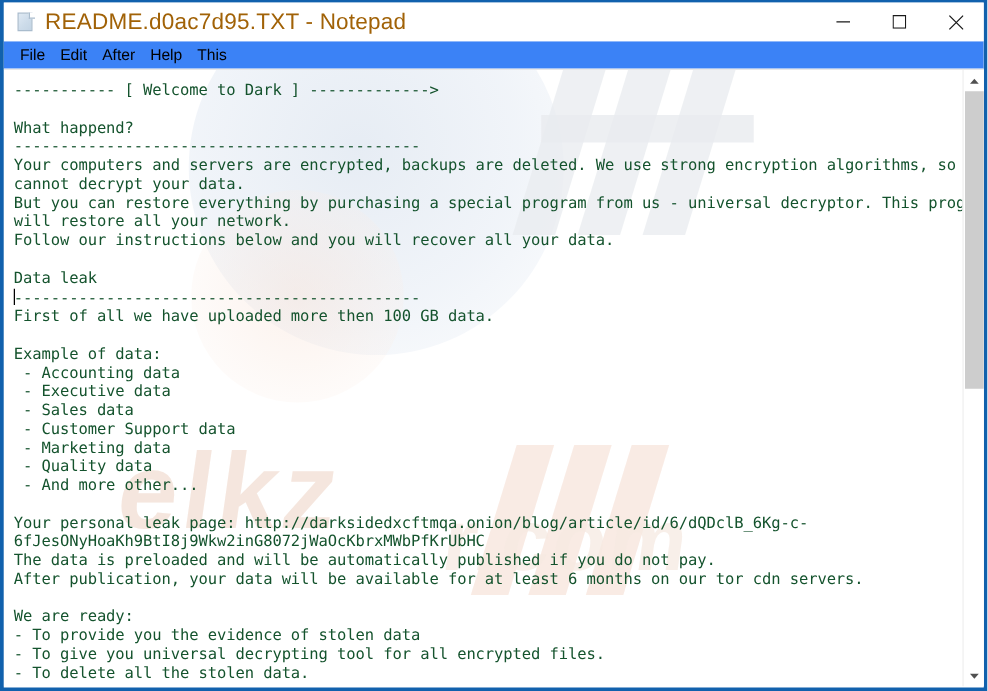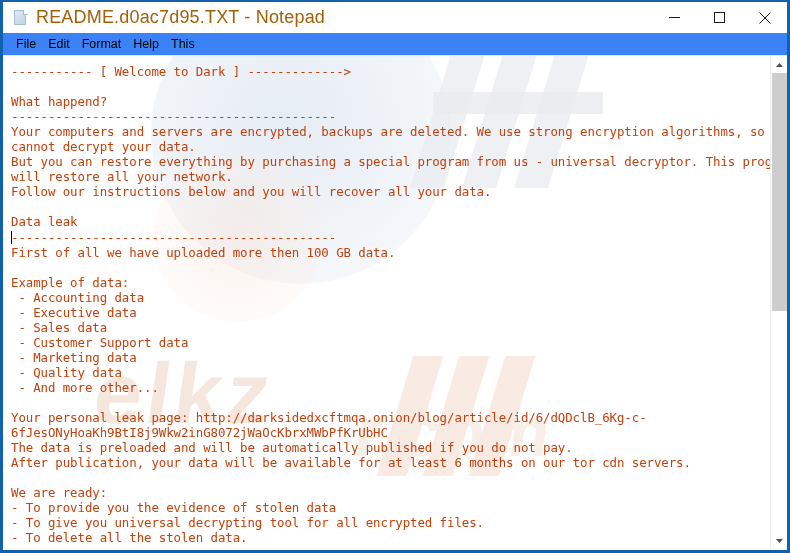--- a/index.html
+++ b/index.html
@@ -185,21 +185,21 @@
   .wm-slash2.t1 { left: 392px; top: 300px; }
   .wm-slash2.t2 { left: 438px; top: 300px; }
   .wm-slash2.t3 { left: 484px; top: 300px; }
 
   .text-content {
     position: relative;
     z-index: 1;
     font-family: "DejaVu Sans Mono", "Liberation Mono", monospace;
     font-size: 12.4px;
     line-height: 15.05px;
-    color: #c2410c;
+    color: #14532d;
     white-space: pre;
     padding: 8px 0 0 8px;
     letter-spacing: -0.07px;
     box-sizing: border-box;
   }
   .text-content .line { min-height: 15.05px; }
   .caret-line { position: relative; }
   .caret {
     position: absolute;
     left: 0; top: 1px;
@@ -269,21 +269,21 @@
         <svg width="12" height="12" viewBox="0 0 12 12">
           <path d="M0.5 0.5 L11.5 11.5 M11.5 0.5 L0.5 11.5" stroke="#1a1a1a" stroke-width="1" fill="none"></path>
         </svg>
       </div>
     </div>
   </div>
 
   <div class="menubar">
     <div class="menu-item">File</div>
     <div class="menu-item">Edit</div>
-    <div class="menu-item">Format</div>
+    <div class="menu-item">After</div>
     <div class="menu-item">Help</div>
     <div class="menu-item">This</div>
   </div>
 
   <div class="client">
 
     <div class="textarea-wrap">
 
       <div class="watermark">
         <div class="wm-circle"></div>

